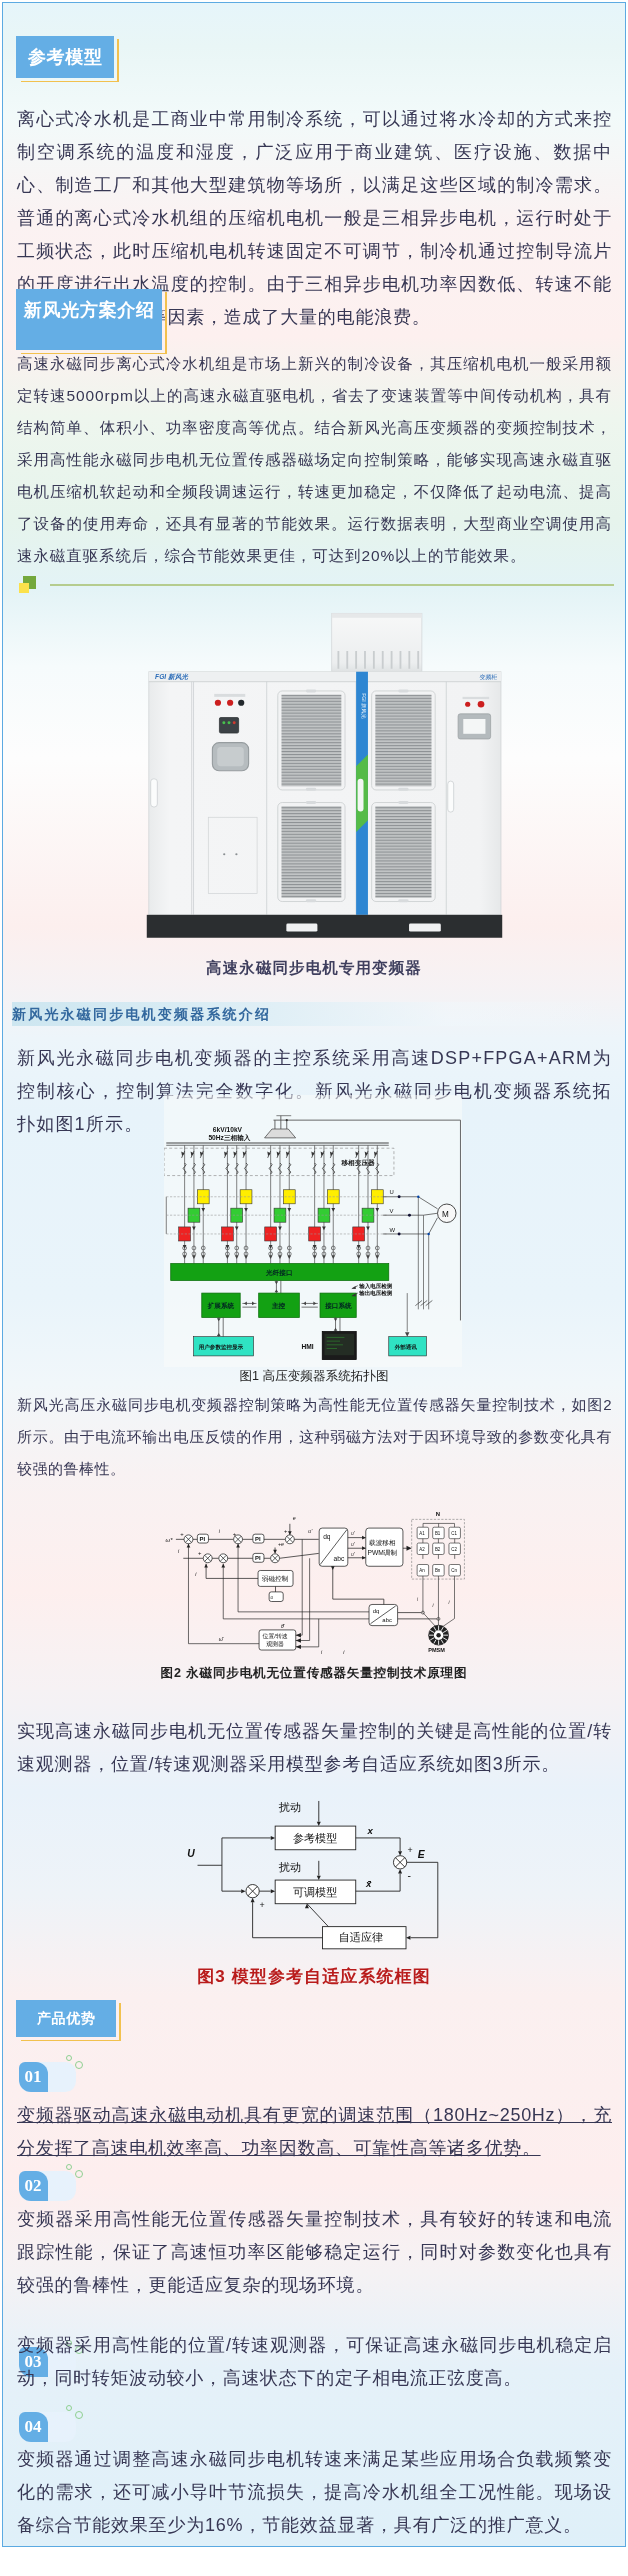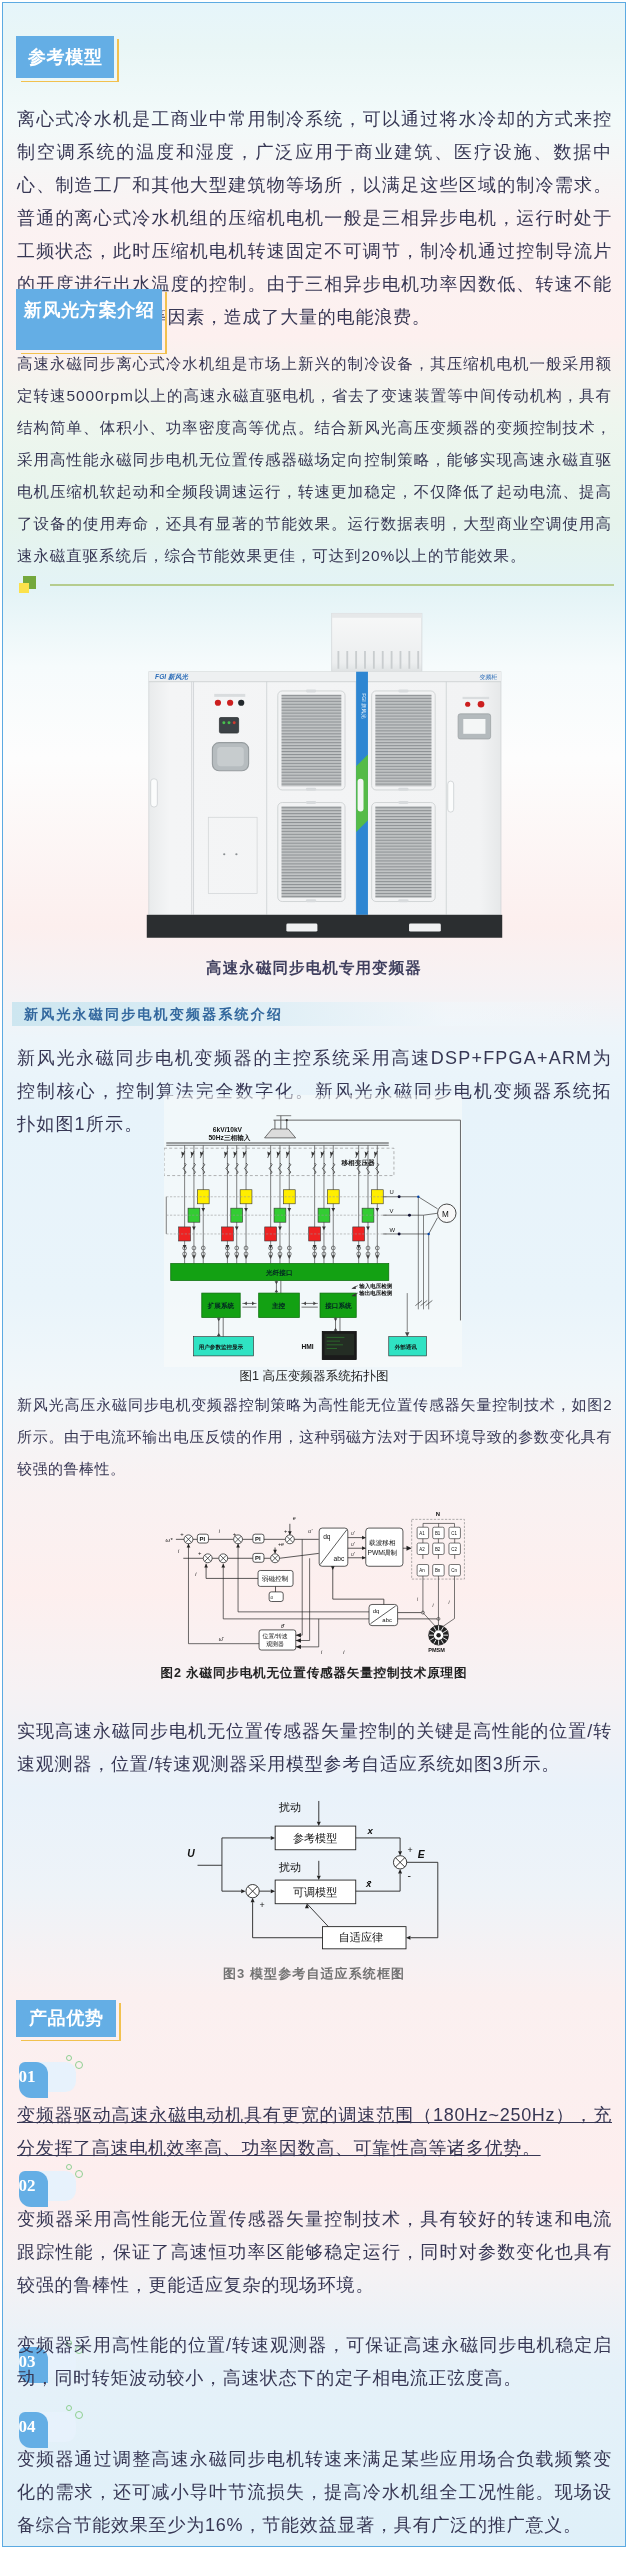--- a/index.html
+++ b/index.html
@@ -42,21 +42,21 @@
 .abs{position:absolute;}
 .badge{position:absolute;left:16.3px;background:#64aee5;color:#fff;font-weight:bold;z-index:2;text-align:center;}
 .badge::after{content:'';position:absolute;right:-4.4px;top:3px;width:1.5px;height:100%;background:#f2c14e;}
 .badge::before{content:'';position:absolute;left:4.4px;bottom:-4.4px;width:100%;height:1.5px;background:#f2c14e;}
 .para{position:absolute;left:17px;width:595px;color:#373754;text-align:justify;}
 .p36{font-size:18px;line-height:33px;letter-spacing:0.8px;}
 .p43{font-size:15.5px;line-height:32px;letter-spacing:0.9px;}
 .cap{position:absolute;left:0;width:628px;text-align:center;}
 .nbadge{position:absolute;left:18.5px;width:57px;height:30px;}
 .nbadge .pill{position:absolute;left:0;top:0;width:57px;height:30px;border-radius:10.4px;background:#e7f2fc;}
-.nbadge .sq{position:absolute;left:0;top:0;width:29px;height:36px;border-radius:6px 12px 0 12px;background:#64aee5;color:#fff;font-family:"Liberation Serif",serif;font-weight:bold;font-size:17px;line-height:30px;text-align:left;}
+.nbadge .sq{position:absolute;left:0;top:0;width:29px;height:30px;border-radius:6px 12px 0 12px;background:#64aee5;color:#fff;font-family:"Liberation Serif",serif;font-weight:bold;font-size:17px;line-height:30px;text-align:center;}
 .nbadge .c1{position:absolute;left:47px;top:-7.4px;width:4.4px;height:4.4px;border:1.5px solid #8fd092;border-radius:50%;}
 .nbadge .c2{position:absolute;left:56px;top:-1.5px;width:6.7px;height:6.7px;border:1.5px solid #8fd092;border-radius:50%;}
 </style>
 </head>
 <body>
 <div id="frame"></div>
 
 <div class="badge" style="top:36px;width:98px;height:42px;font-size:18px;line-height:42px;letter-spacing:0.7px;">参考模型</div>
 
 <div class="para p36" style="top:103px;">离心式冷水机是工商业中常用制冷系统，可以通过将水冷却的方式来控制空调系统的温度和湿度，广泛应用于商业建筑、医疗设施、数据中心、制造工厂和其他大型建筑物等场所，以满足这些区域的制冷需求。普通的离心式冷水机组的压缩机电机一般是三相异步电机，运行时处于工频状态，此时压缩机电机转速固定不可调节，制冷机通过控制导流片的开度进行出水温度的控制。由于三相异步电机功率因数低、转速不能随负载大小调节等因素，造成了大量的电能浪费。</div>
@@ -151,21 +151,21 @@
       <circle cx="521" cy="142" r="4.5" fill="#cc1f1f"></circle>
 <rect x="496" y="132" width="36" height="3" fill="#d9dcde"></rect>
 <rect x="490" y="155" width="44" height="34" rx="3" fill="#b4babd" stroke="#9aa0a3"></rect>
 <rect x="497" y="162" width="30" height="20" fill="#f4f6f6"></rect>
 <rect x="68.7" y="427" width="481" height="31" fill="#2b2e30"></rect>
 <rect x="257.6" y="438.7" width="42" height="11" rx="2" fill="#f0f1f2"></rect>
 <rect x="423.6" y="438.7" width="43" height="11" rx="2" fill="#f0f1f2"></rect>
 </svg></div>
 <div class="cap" style="top:958px;font-size:15.5px;font-weight:bold;color:#3f3f5e;letter-spacing:1.1px;">高速永磁同步电机专用变频器</div>
 
-<div class="abs" style="left:12px;top:1002px;width:604px;height:24.4px;line-height:24.4px;padding-left:12px;box-sizing:border-box;background:linear-gradient(90deg,#cde6f0 0%,#dbedf5 35%,rgba(240,248,252,0.45) 72%,rgba(244,250,252,0) 100%);font-size:14px;font-weight:bold;color:#33689e;letter-spacing:2.2px;">新风光永磁同步电机变频器系统介绍</div>
+<div class="abs" style="left:12px;top:1002px;width:604px;height:24.4px;line-height:24.4px;padding-left:0;box-sizing:border-box;background:linear-gradient(90deg,#cde6f0 0%,#dbedf5 35%,rgba(240,248,252,0.45) 72%,rgba(244,250,252,0) 100%);font-size:14px;font-weight:bold;color:#33689e;letter-spacing:2.2px;">新风光永磁同步电机变频器系统介绍</div>
 
 <div class="para p36" style="top:1042px;letter-spacing:1.2px;">新风光永磁同步电机变频器的主控系统采用高速DSP+FPGA+ARM为控制核心，控制算法完全数字化。新风光永磁同步电机变频器系统拓扑如图1所示。</div>
 
 <div class="abs" style="left:164px;top:1095px;width:298px;height:272px;background:rgba(249,252,249,0.55);">
 <svg width="298" height="272" viewBox="0 0 403 368" font-family="Liberation Sans">
 <polyline points="148,34 401,34 401,305" fill="none" stroke="#555" stroke-width="1.2"></polyline>
 <path d="M136 58 L146 46 L168 46 L178 58 Z" fill="#dcdcdc" stroke="#444" stroke-width="1"></path>
 <line x1="150" y1="46" x2="150" y2="34" stroke="#555" stroke-width="1.2"></line>
 <line x1="158" y1="46" x2="158" y2="28" stroke="#555" stroke-width="1.2"></line>
 <line x1="166" y1="46" x2="166" y2="34" stroke="#555" stroke-width="1.2"></line>
@@ -580,23 +580,23 @@
 <line x1="435" y1="110" x2="435" y2="212" stroke="#222" stroke-width="1.2" fill="none"></line>
       <line x1="435" y1="212" x2="398" y2="212" stroke="#222" stroke-width="1.2" fill="none"></line>
       <path d="M392 212 l6 -2.7 l0 5.4 z" fill="#222"></path>
 <line x1="279" y1="212" x2="184.5" y2="212" stroke="#222" stroke-width="1.2" fill="none"></line>
       <line x1="184.5" y1="212" x2="184.5" y2="164" stroke="#222" stroke-width="1.2" fill="none"></line>
       <path d="M184.5 158 l-2.7 6 l5.4 0 z" fill="#222"></path>
 <line x1="287" y1="197" x2="258" y2="166" stroke="#222" stroke-width="1.2" fill="none"></line>
       <path d="M258 166 l-2.7 6 l5.4 0 z" fill="#222"></path>
 </svg></div>
 
-<div class="cap" style="top:1965px;font-size:13px;font-weight:bold;color:#737373;letter-spacing:1.1px;">图3 模型参考自适应系统框图</div>
-
-<div class="badge" style="top:2000px;width:100px;height:37px;font-size:18px;line-height:37px;letter-spacing:0.7px;">产品优势</div>
+<div class="cap" style="top:1965px;font-size:17px;font-weight:bold;color:#b91c1c;letter-spacing:1.1px;">图3 模型参考自适应系统框图</div>
+
+<div class="badge" style="top:2000px;width:100px;height:37px;font-size:14px;line-height:37px;letter-spacing:0.7px;">产品优势</div>
 
 <div class="nbadge" style="top:2062px;">
     <span class="pill"></span>
     <span class="sq">01</span>
     <span class="c1"></span>
     <span class="c2"></span>
   </div>
 <div class="para p36" style="top:2099px;letter-spacing:0.7px;text-decoration:underline;">变频器驱动高速永磁电动机具有更宽的调速范围（180Hz~250Hz），充分发挥了高速电机效率高、功率因数高、可靠性高等诸多优势。</div>
 
 <div class="nbadge" style="top:2171px;">

